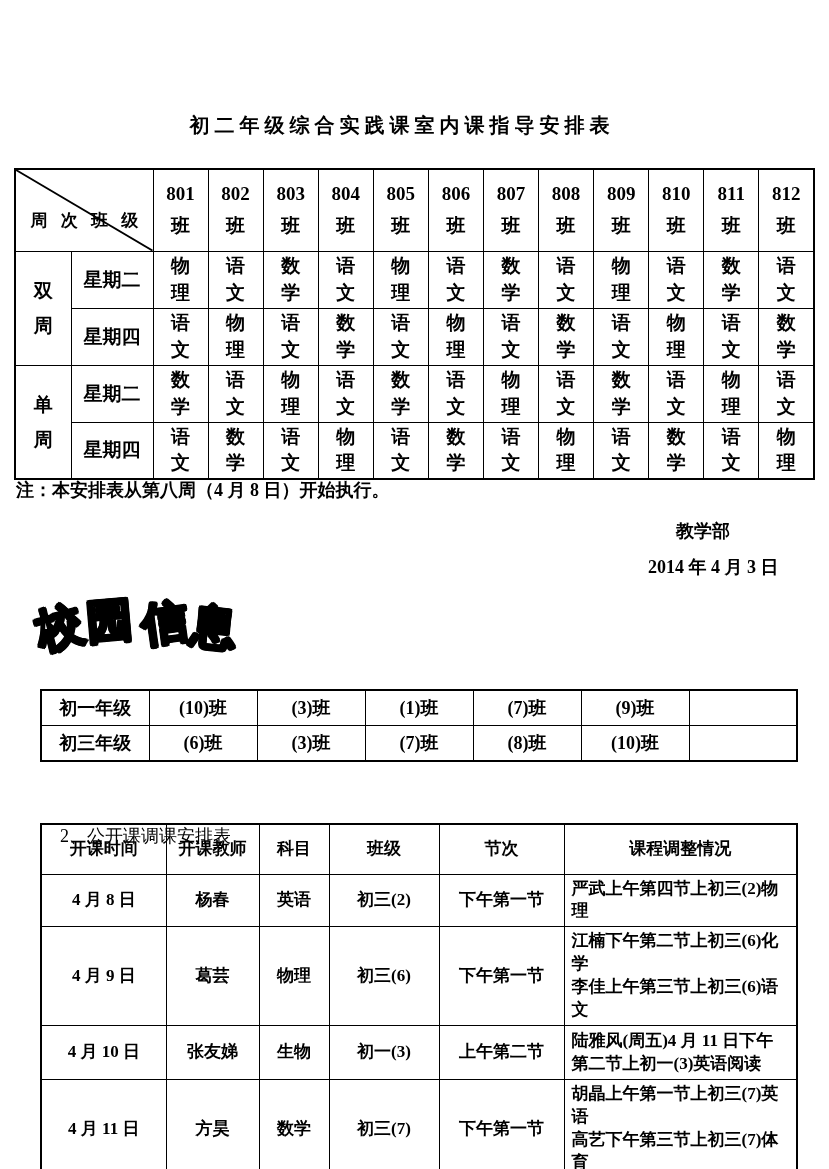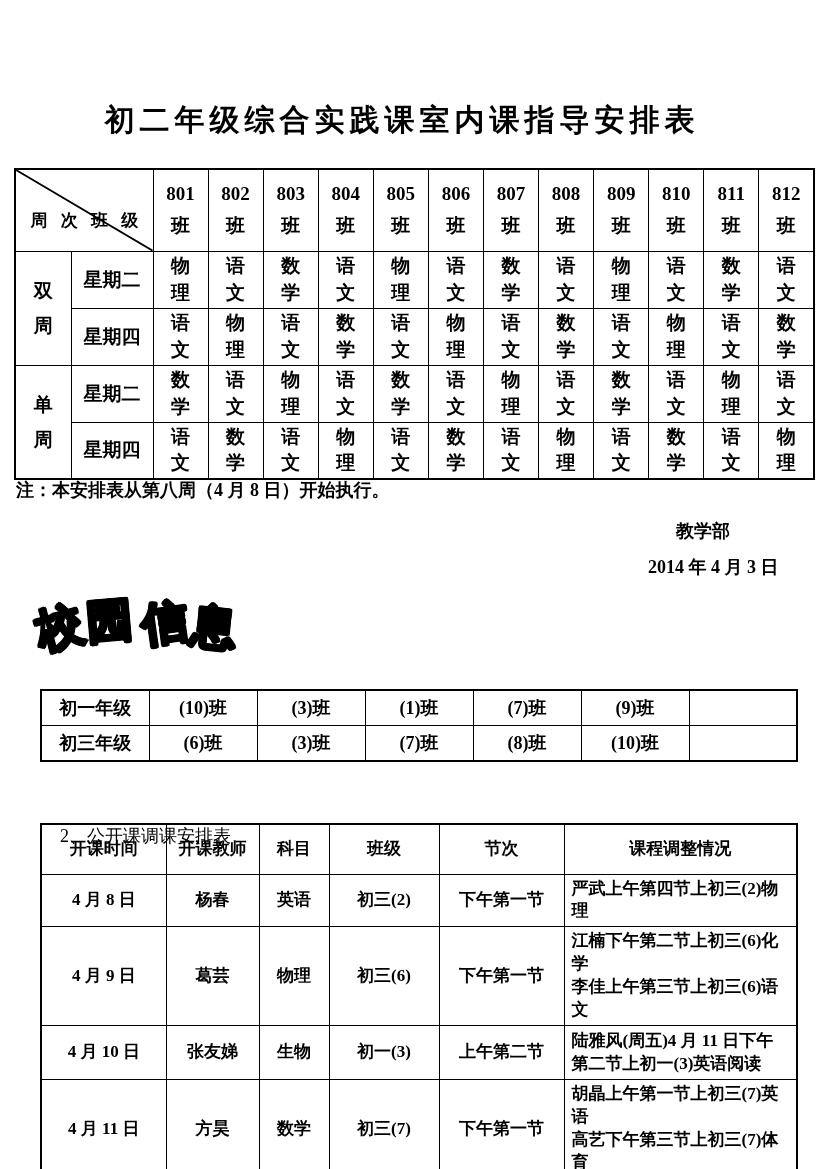--- a/index.html
+++ b/index.html
@@ -3,22 +3,22 @@
 <meta charset="utf-8">
 <style>
   html,body { margin:0; padding:0; background:#fff; }
   .page {
     position:relative; width:829px; height:1169px; background:#ffffff;
     font-family:"Liberation Serif", serif; color:#000; overflow:hidden;
   }
 
   
   .title {
-    position:absolute; top:100px; left:0; width:804px; text-align:center;
-    font-size:30px; font-weight:bold; letter-spacing:5px; white-space:nowrap;
+    position:absolute; top:112px; left:0; width:804px; text-align:center;
+    font-size:20px; font-weight:bold; letter-spacing:5px; white-space:nowrap;
   }
 
   
   table { border-collapse:collapse; table-layout:fixed; }
 
   
   .t-main { position:absolute; left:14px; top:168px; width:801px; border:2px solid #000; }
   .t-main td {
     border:1px solid #000; text-align:center; vertical-align:middle;
     font-size:19px; font-weight:600; word-break:break-all; padding:0;

